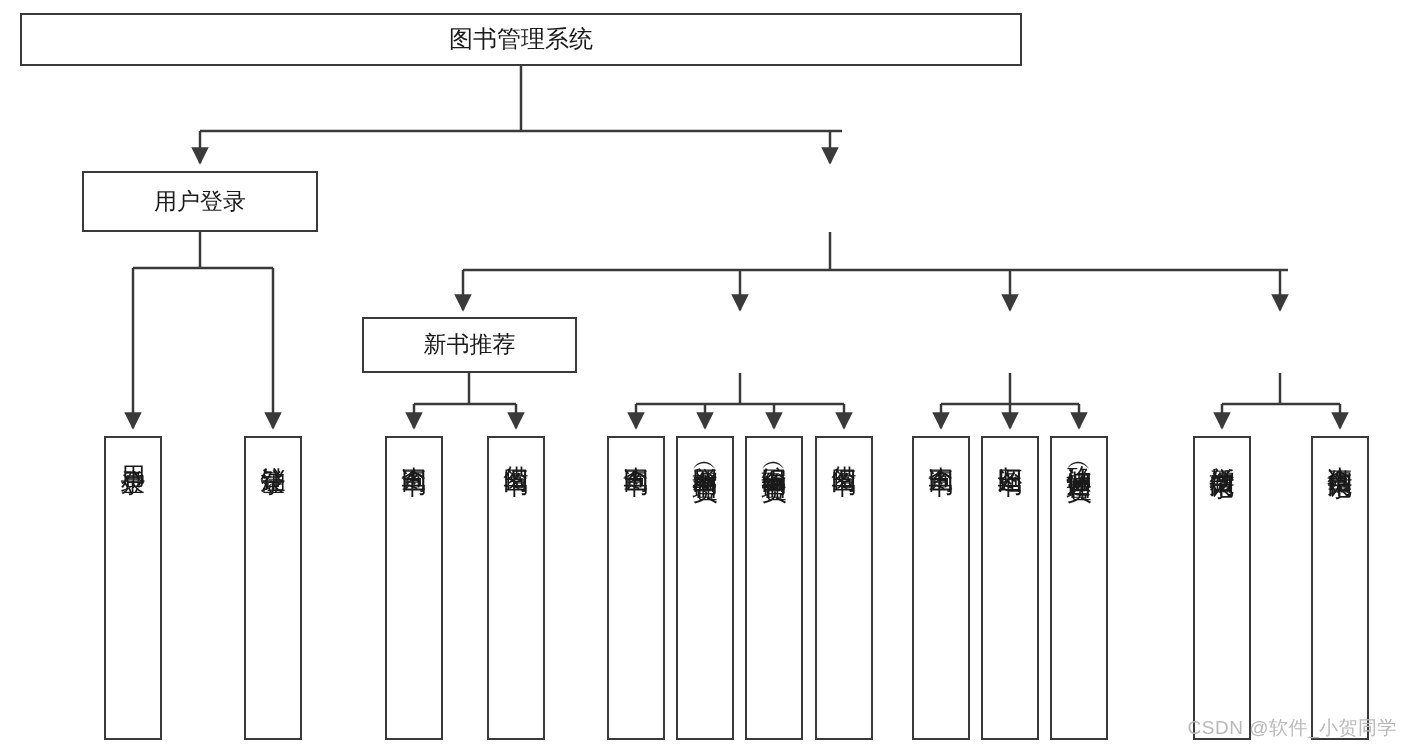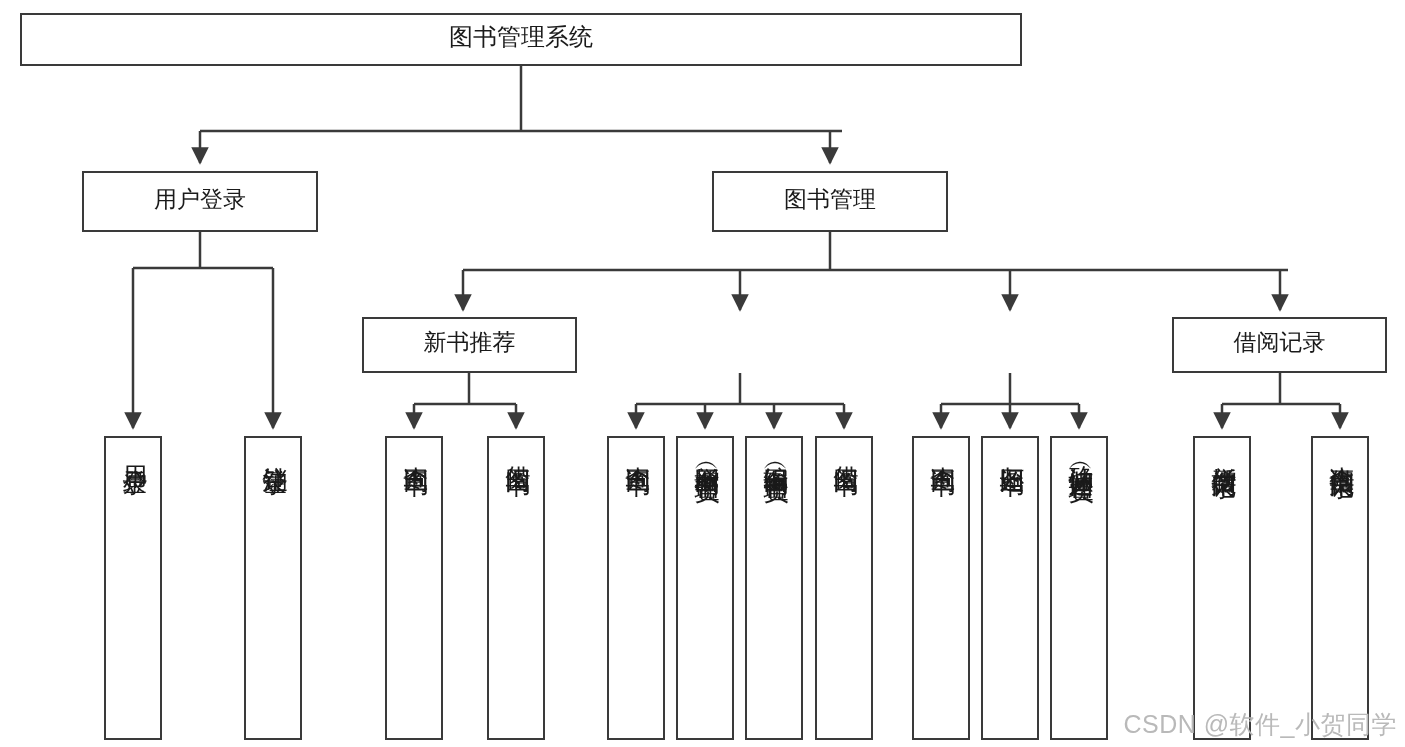--- a/index.html
+++ b/index.html
@@ -32,21 +32,20 @@
     background: #ffffff;
     display: flex;
     align-items: center;
     justify-content: center;
     color: #1a1a1a;
   }
   .node .lbl {
     display: block;
     line-height: 1.12;
     white-space: nowrap;
-    font-family: Liberation Mono, monospace;
   }
   .h-node .lbl {
     font-size: 23px;
   }
   .root .lbl {
     font-size: 24px;
   }
   .v-node {
     align-items: flex-start;
     justify-content: center;
@@ -57,21 +56,21 @@
     text-orientation: upright;
     font-size: 25px;
     letter-spacing: 2px;
     line-height: 1;
     white-space: nowrap;
   }
   .watermark {
     position: absolute;
     right: 8px;
     bottom: 6px;
-    font-size: 25px;
+    font-size: 19px;
     color: #b9b9b9;
     letter-spacing: 0.5px;
     white-space: nowrap;
   }
 </style>
 </head>
 <body>
 
 <div id="canvas">
 
@@ -126,33 +125,27 @@
   </svg>
 
   <div class="node h-node root" style="left:20px; top:13px; width:1002px; height:53px;">
     <span class="lbl">图书管理系统</span>
   </div>
 
   <div class="node h-node" style="left:82px; top:171px; width:236px; height:61px;">
     <span class="lbl">用户登录</span>
   </div>
 
-  <div class="node h-node" style="left:712px; top:171px; width:236px; height:61px;">
-    <span class="lbl">图书管理</span>
-  </div>
 
   <div class="node h-node" style="left:362px; top:317px; width:215px; height:56px;">
     <span class="lbl">新书推荐</span>
   </div>
 
 
 
-  <div class="node h-node" style="left:1172px; top:317px; width:215px; height:56px;">
-    <span class="lbl">借阅记录</span>
-  </div>
 
   <div class="node v-node" style="left:104px; top:436px; width:58px; height:304px;">
     <span class="lbl">用户登录</span>
   </div>
   <div class="node v-node" style="left:244px; top:436px; width:58px; height:304px;">
     <span class="lbl">注销登录</span>
   </div>
 
   <div class="node v-node" style="left:385px; top:436px; width:58px; height:304px;">
     <span class="lbl">查询图书</span>

